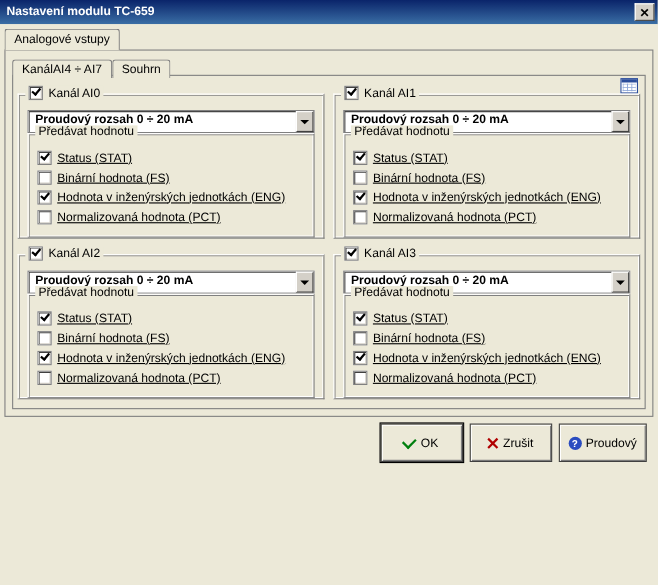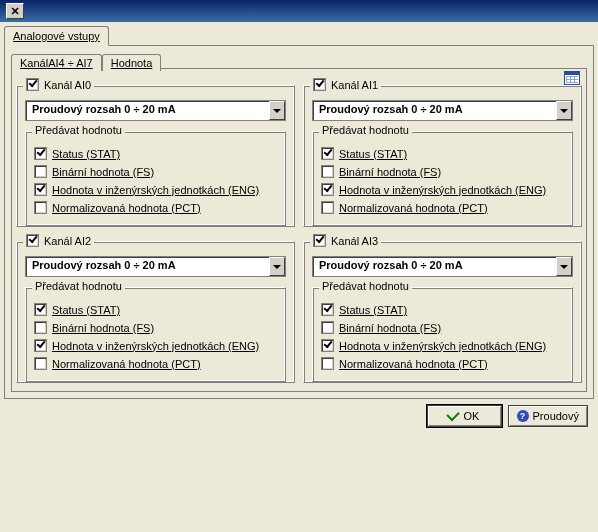--- a/index.html
+++ b/index.html
@@ -46,21 +46,20 @@
   }
   .tab {
     background: #ece9d8;
     border: 1px solid #808080;
     border-bottom: none;
     border-top-left-radius: 3px;
     border-top-right-radius: 3px;
     padding: 3px 8px;
     margin-right: 0;
     position: relative;
-    text-decoration: underline;
   }
   .tab.active {
     border-bottom: 1px solid #ece9d8;
     z-index: 3;
   }
   .tab.inactive {
     top: 2px;
     padding: 2px 8px;
   }
   .tab-panel {
@@ -120,21 +119,20 @@
     padding: 0 3px;
     display: flex;
     align-items: center;
   }
   .group-inner {
     border: 1px solid #808080;
     border-top-color: #fff;
     border-left-color: #fff;
     box-shadow: inset 1px 1px 0 #808080, inset -1px -1px 0 #fff;
     padding: 10px 8px 6px 8px;
-    margin-top: 10px;
     position: relative;
   }
   .group-inner > .legend {
     position: absolute;
     top: -8px; left: 6px;
     background: #ece9d8;
     padding: 0 3px;
   }
   .checkbox-row {
     display: flex;
@@ -190,21 +188,21 @@
     border-top: 4px solid #000;
   }
   .button-row {
     display: flex;
     justify-content: flex-end;
     gap: 6px;
     padding: 6px 6px 2px 6px;
   }
   .btn {
     min-width: 75px;
-    height: 22px;
+    height: 35px;
     background: #ece9d8;
     border: 1px solid #404040;
     box-shadow: inset 1px 1px 0 #fff, inset -1px -1px 0 #808080;
     display: flex; align-items: center; justify-content: center;
     gap: 4px;
     padding: 0 8px;
     cursor: default;
   }
   .btn.default {
     outline: 1px solid #000;
@@ -228,38 +226,39 @@
     width: 12px; height: 12px; border-radius: 50%;
     background: #2a4cc0; color: #fff; font-weight: bold;
     display: flex; align-items: center; justify-content: center;
     font-size: 9px;
   }
 </style>
 </head>
 <body>
 
 <div class="titlebar">
+  <span class="title">Nastavení modulu TC-659</span>
   <div class="close-btn">✕</div>
 </div>
 
 <div class="window-body">
 
   <div class="tabs">
     <div class="tab active">
       <span>Analogové vstupy</span>
     </div>
   </div>
   <div class="tab-panel">
 
     <div class="tabs">
       <div class="tab inactive">
         <span>KanálAI4 ÷ AI7</span>
       </div>
       <div class="tab inactive">
-        <span>Hodnota</span>
+        <span>Souhrn</span>
       </div>
     </div>
     <div class="tab-panel inner-panel">
 
       <div class="calendar-icon"></div>
 
       <div class="channels-grid">
 
         <div class="groupbox">
           <div class="legend">
@@ -384,18 +383,22 @@
       </div>
     </div>
   </div>
 
   <div class="button-row">
     <div class="btn default">
       <div class="ico-check"></div>
       <span>OK</span>
     </div>
     <div class="btn">
+      <div class="ico-x"></div>
+      <span>Zrušit</span>
+    </div>
+    <div class="btn">
       <div class="ico-help">?</div>
       <span>Proudový</span>
     </div>
   </div>
 
 </div>
 
 </body></html>

